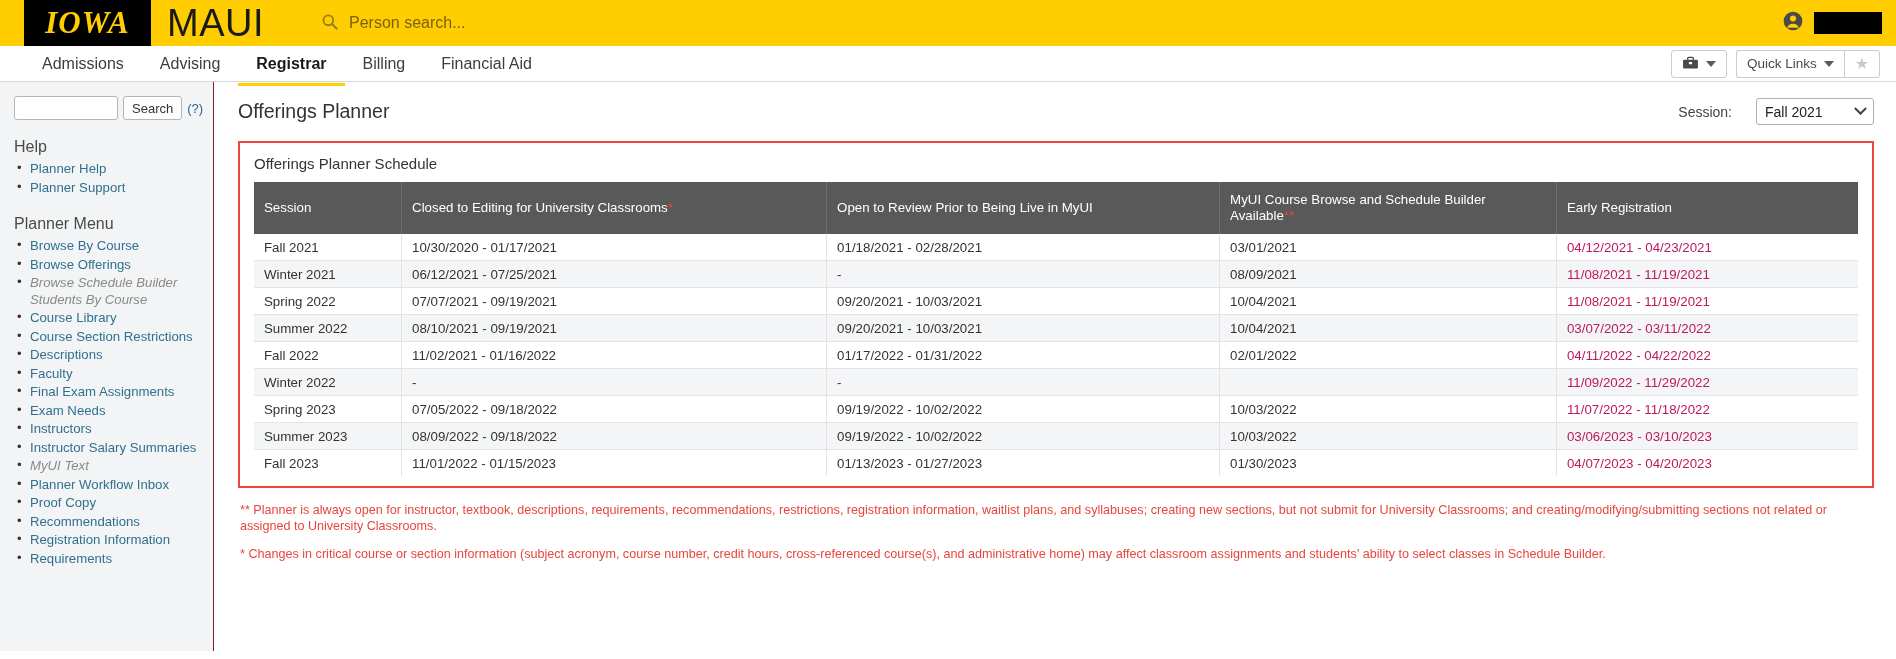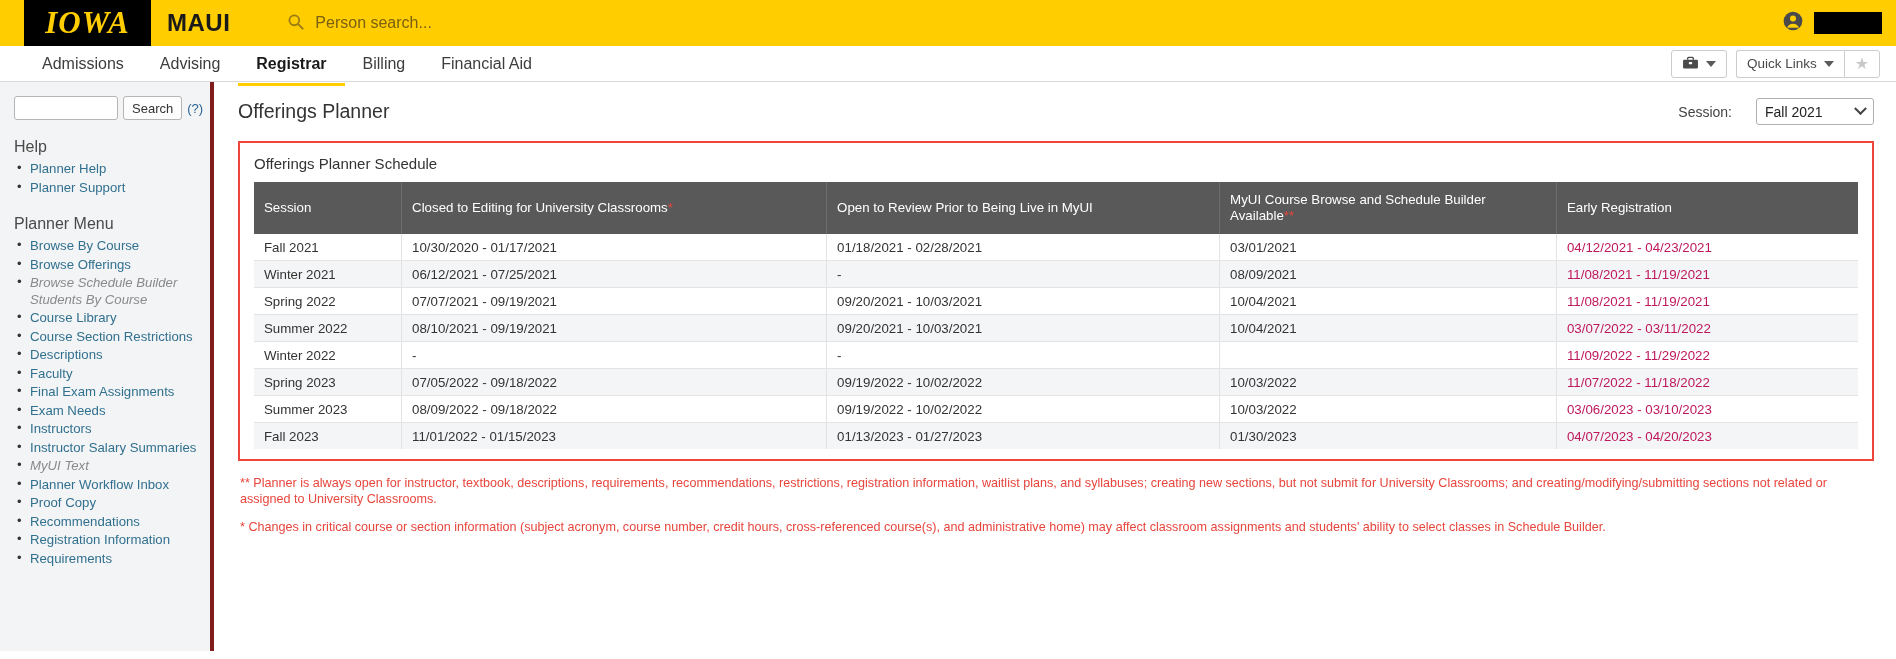--- a/index.html
+++ b/index.html
@@ -28,22 +28,22 @@
     align-items: center;
     justify-content: center;
     font-family: "Liberation Serif", serif;
     font-weight: bold;
     font-size: 31px;
     letter-spacing: 1px;
     font-style: italic;
   }
   .maui-title {
     color: #1a1a1a;
-    font-size: 24px;
-    font-weight: 700;
+    font-size: 38px;
+    font-weight: 400;
     margin-left: 16px;
     letter-spacing: 0.5px;
   }
   .person-search {
     display: flex;
     align-items: center;
     margin-left: 56px;
     gap: 10px;
   }
   .person-search .ps-icon { display: block; }
@@ -124,21 +124,21 @@
   .page {
     display: flex;
     height: calc(659px - 46px - 44px);
   }
 
   
   .sidebar {
     width: 214px;
     min-width: 214px;
     background: #f2f4f5;
-    border-right: 4px solid #7f1d1d;
+    border-right: 1px solid #7f1d1d;
     padding: 14px 0 0 0;
     overflow: hidden;
   }
   .side-search {
     display: flex;
     align-items: center;
     gap: 5px;
     padding: 0 10px 0 14px;
   }
   .side-search input {
@@ -440,20 +440,27 @@
             <td><a class="reg-link">11/08/2021  -  11/19/2021</a></td>
           </tr>
           <tr>
             <td>Summer 2022</td>
             <td>08/10/2021  -  09/19/2021</td>
             <td>09/20/2021  -  10/03/2021</td>
             <td>10/04/2021</td>
             <td><a class="reg-link">03/07/2022  -  03/11/2022</a></td>
           </tr>
           <tr>
+            <td>Fall 2022</td>
+            <td>11/02/2021  -  01/16/2022</td>
+            <td>01/17/2022  -  01/31/2022</td>
+            <td>02/01/2022</td>
+            <td><a class="reg-link">04/11/2022  -  04/22/2022</a></td>
+          </tr>
+          <tr>
             <td>Winter 2022</td>
             <td>-</td>
             <td>-</td>
             <td></td>
             <td><a class="reg-link">11/09/2022  -  11/29/2022</a></td>
           </tr>
           <tr>
             <td>Spring 2023</td>
             <td>07/05/2022  -  09/18/2022</td>
             <td>09/19/2022  -  10/02/2022</td>

